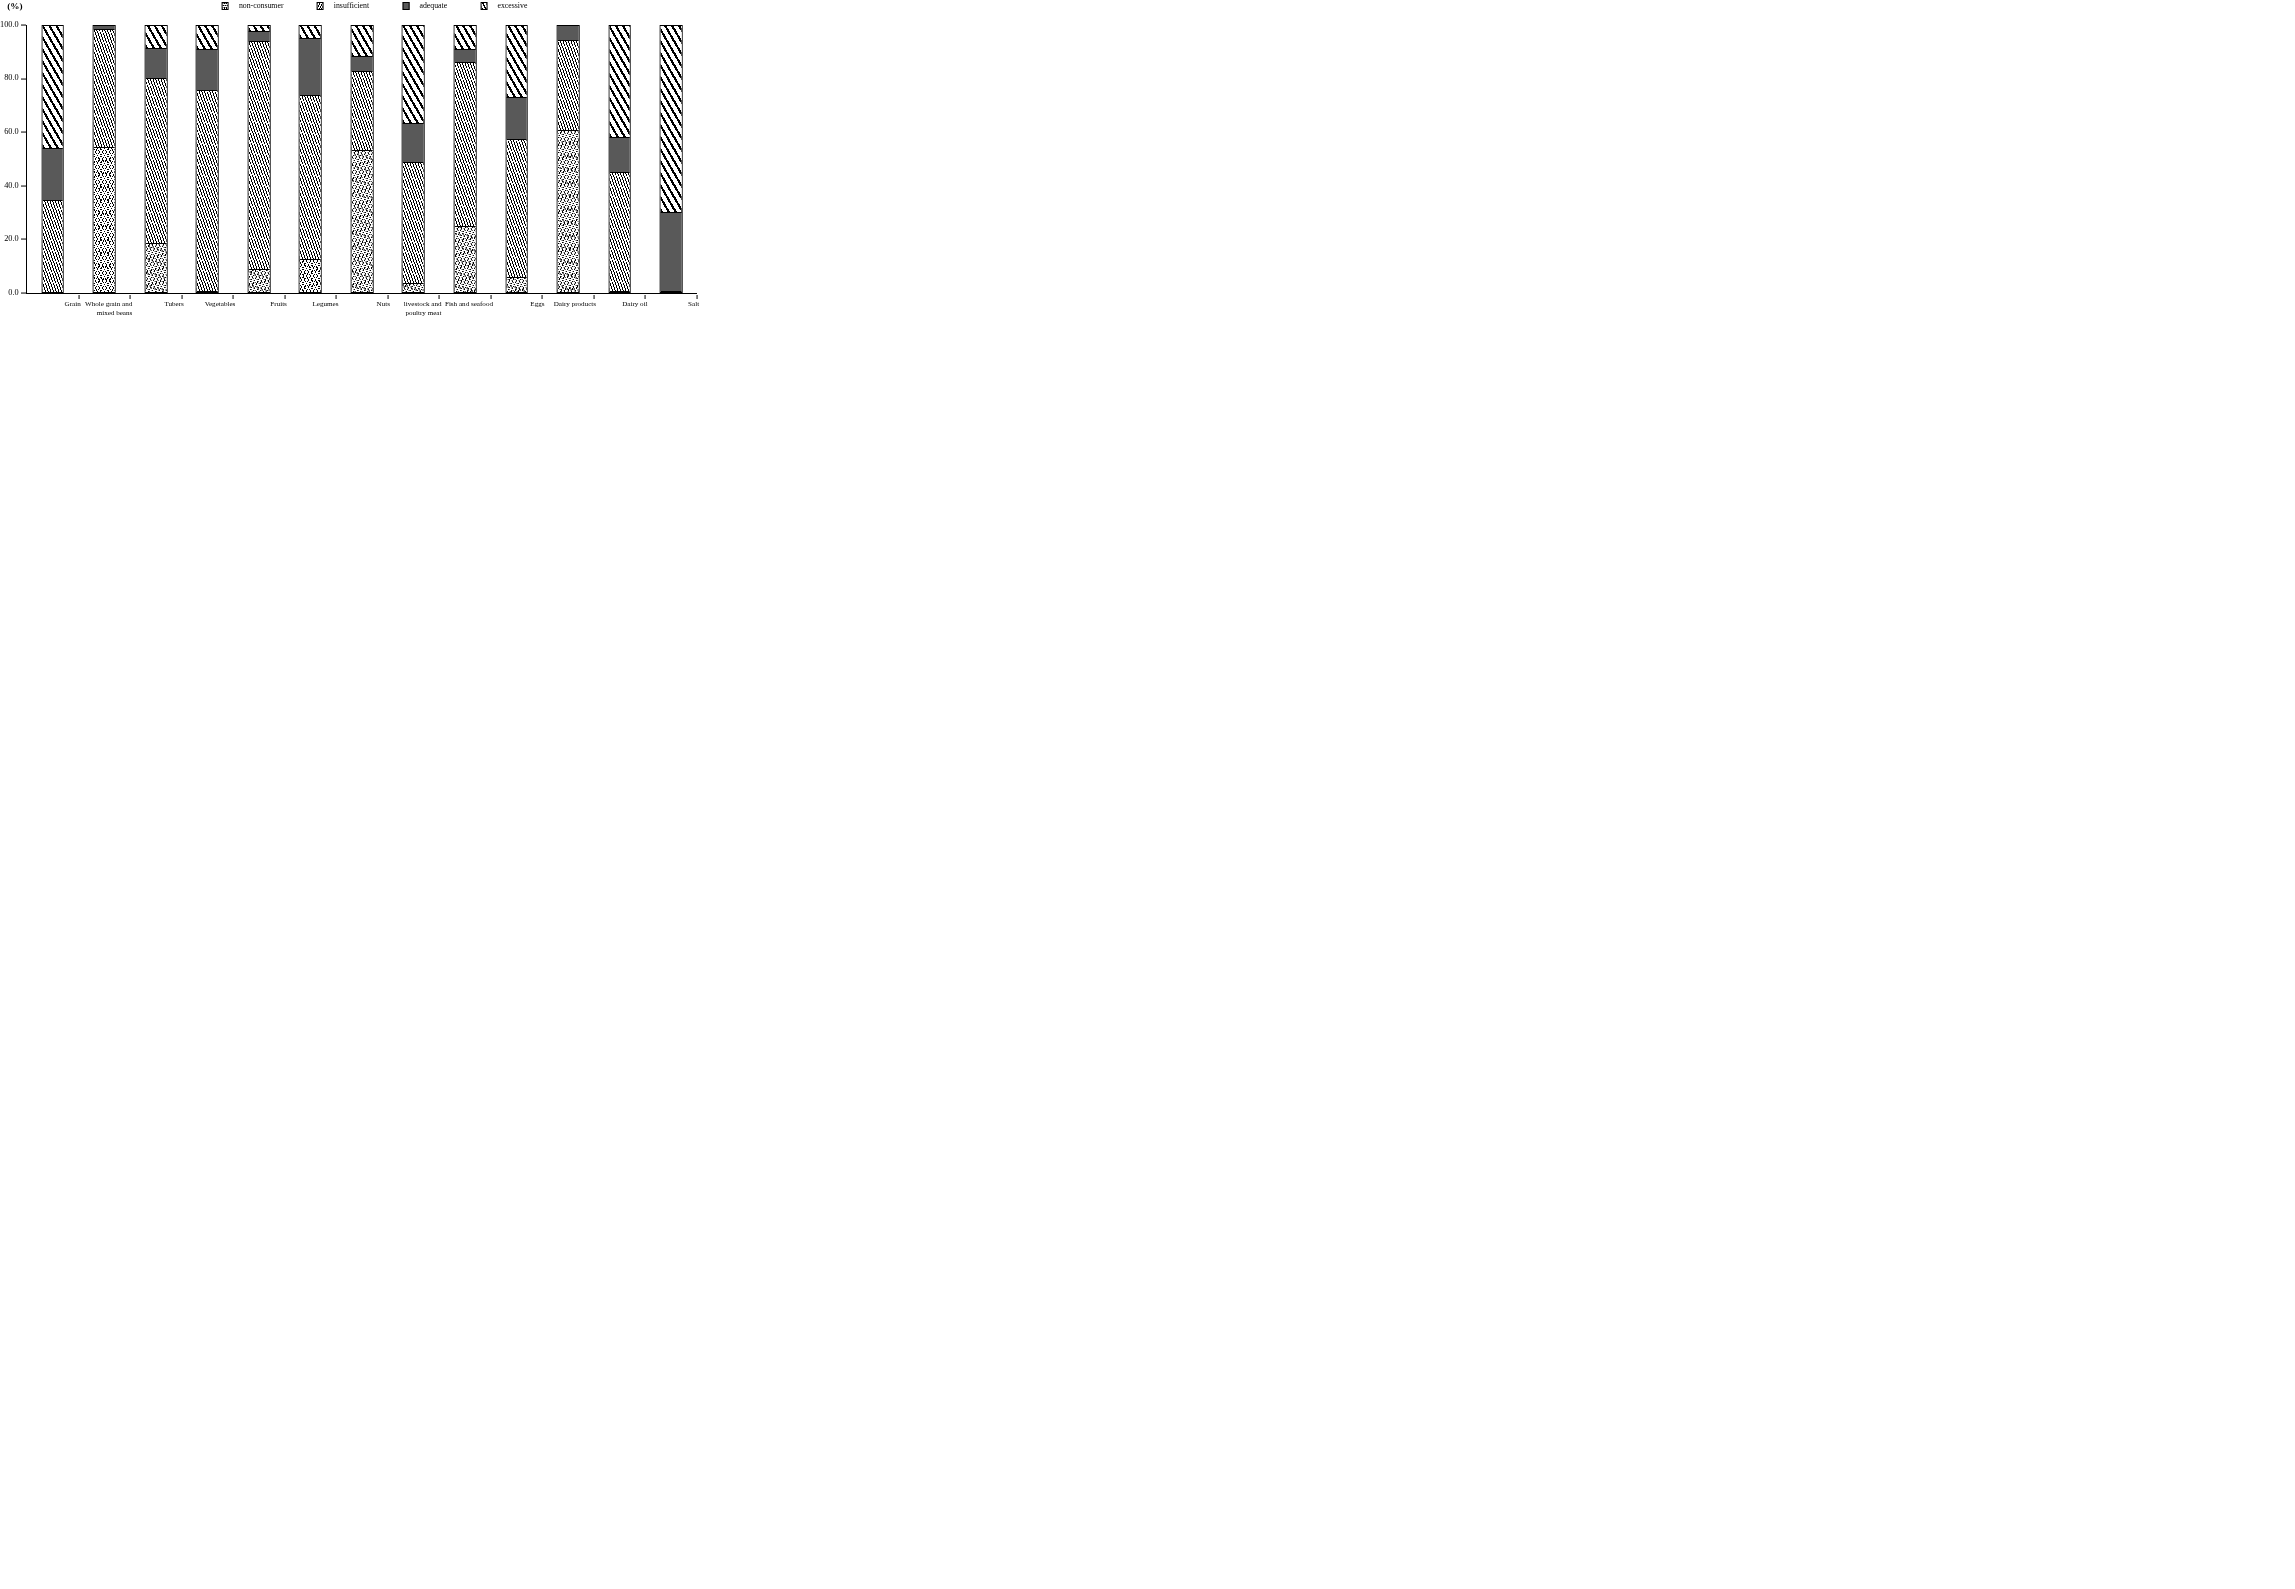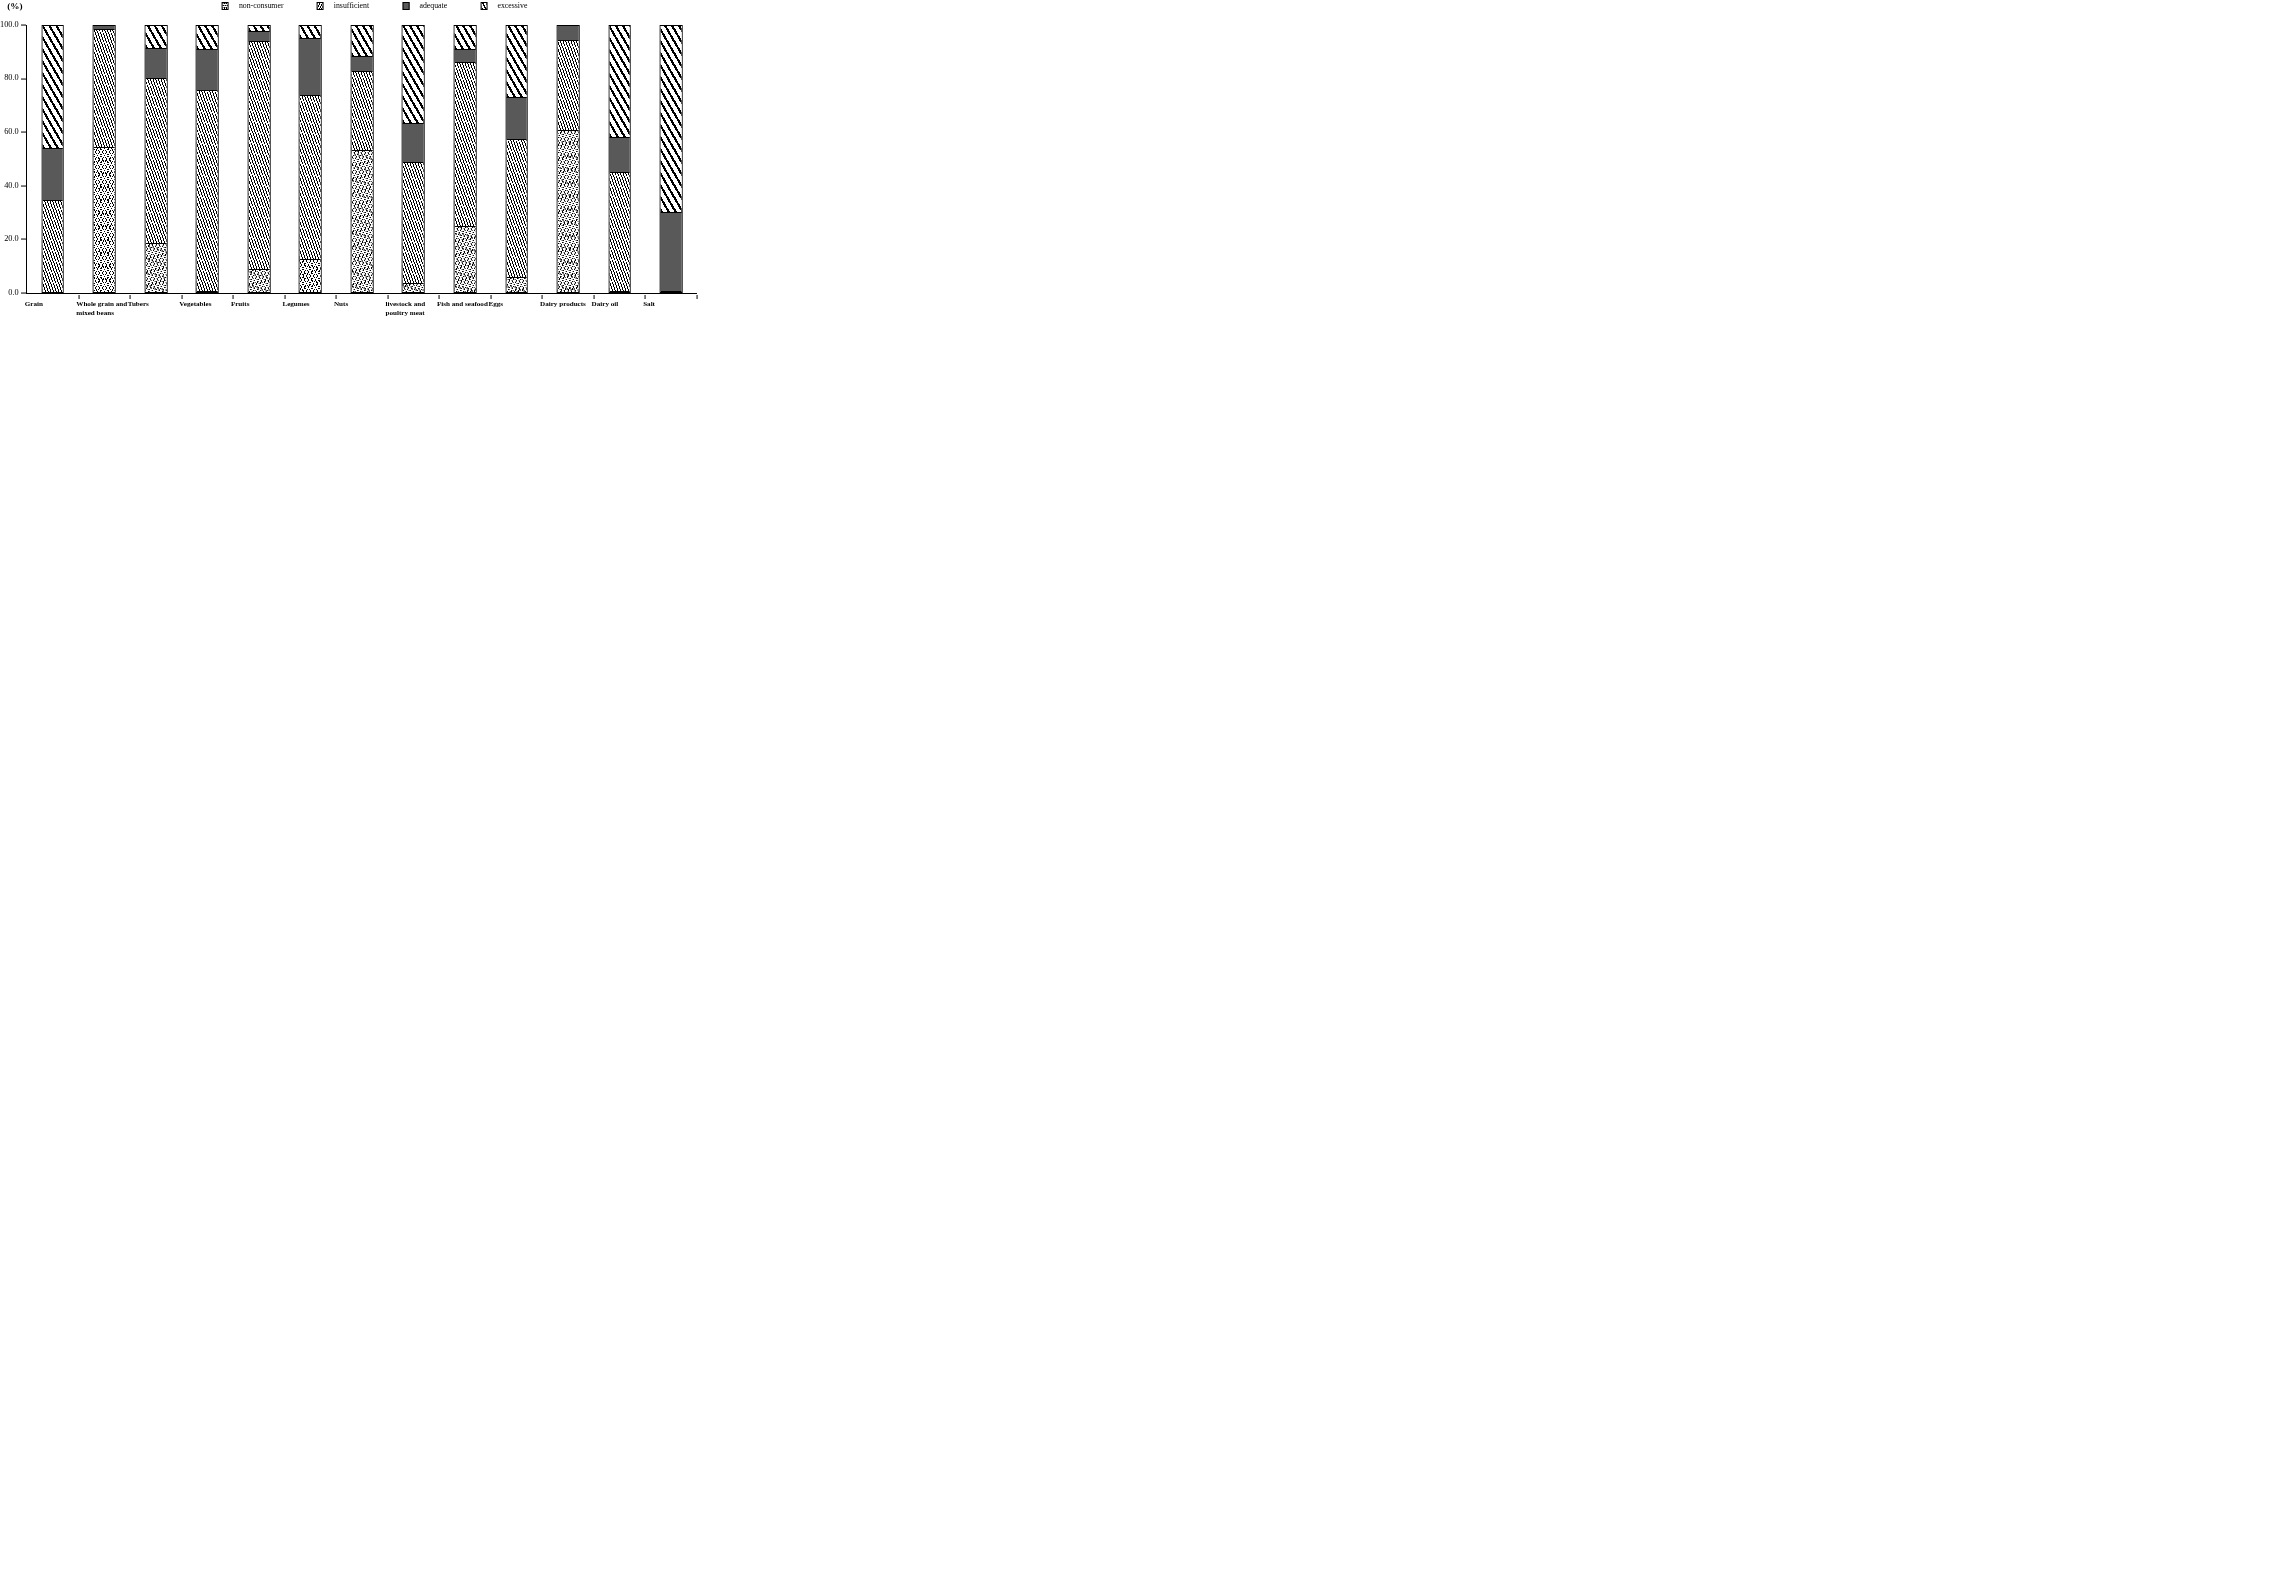--- a/index.html
+++ b/index.html
@@ -58,22 +58,22 @@
     box-sizing:border-box;
     border:1.4px solid #000;
     display:flex; flex-direction:column-reverse;
     background:#fff;
   }
   .seg { width:100%; box-sizing:border-box; border-top:0.9px solid #000; }
   .seg.topmost { border-top:none; }
   .cat-label {
     position:absolute; top:calc(100% + 7.3px); left:50%;
     transform:translateX(-50%);
-    width:56px; text-align:left;
-    font-size:7.1px; line-height:1.18;font-weight:bold;
+    width:56px; text-align:right;
+    font-size:7.1px; line-height:1.18;
   }
   
   .pat-nc {
     background-color:#fff;
     background-image:
       repeating-linear-gradient(65deg,  #000 0 0.5px, transparent 0.5px 3.2px),
       repeating-linear-gradient(115deg, #000 0 0.5px, transparent 0.5px 3.2px);
   }
   .pat-in {
     background-color:#fff;

